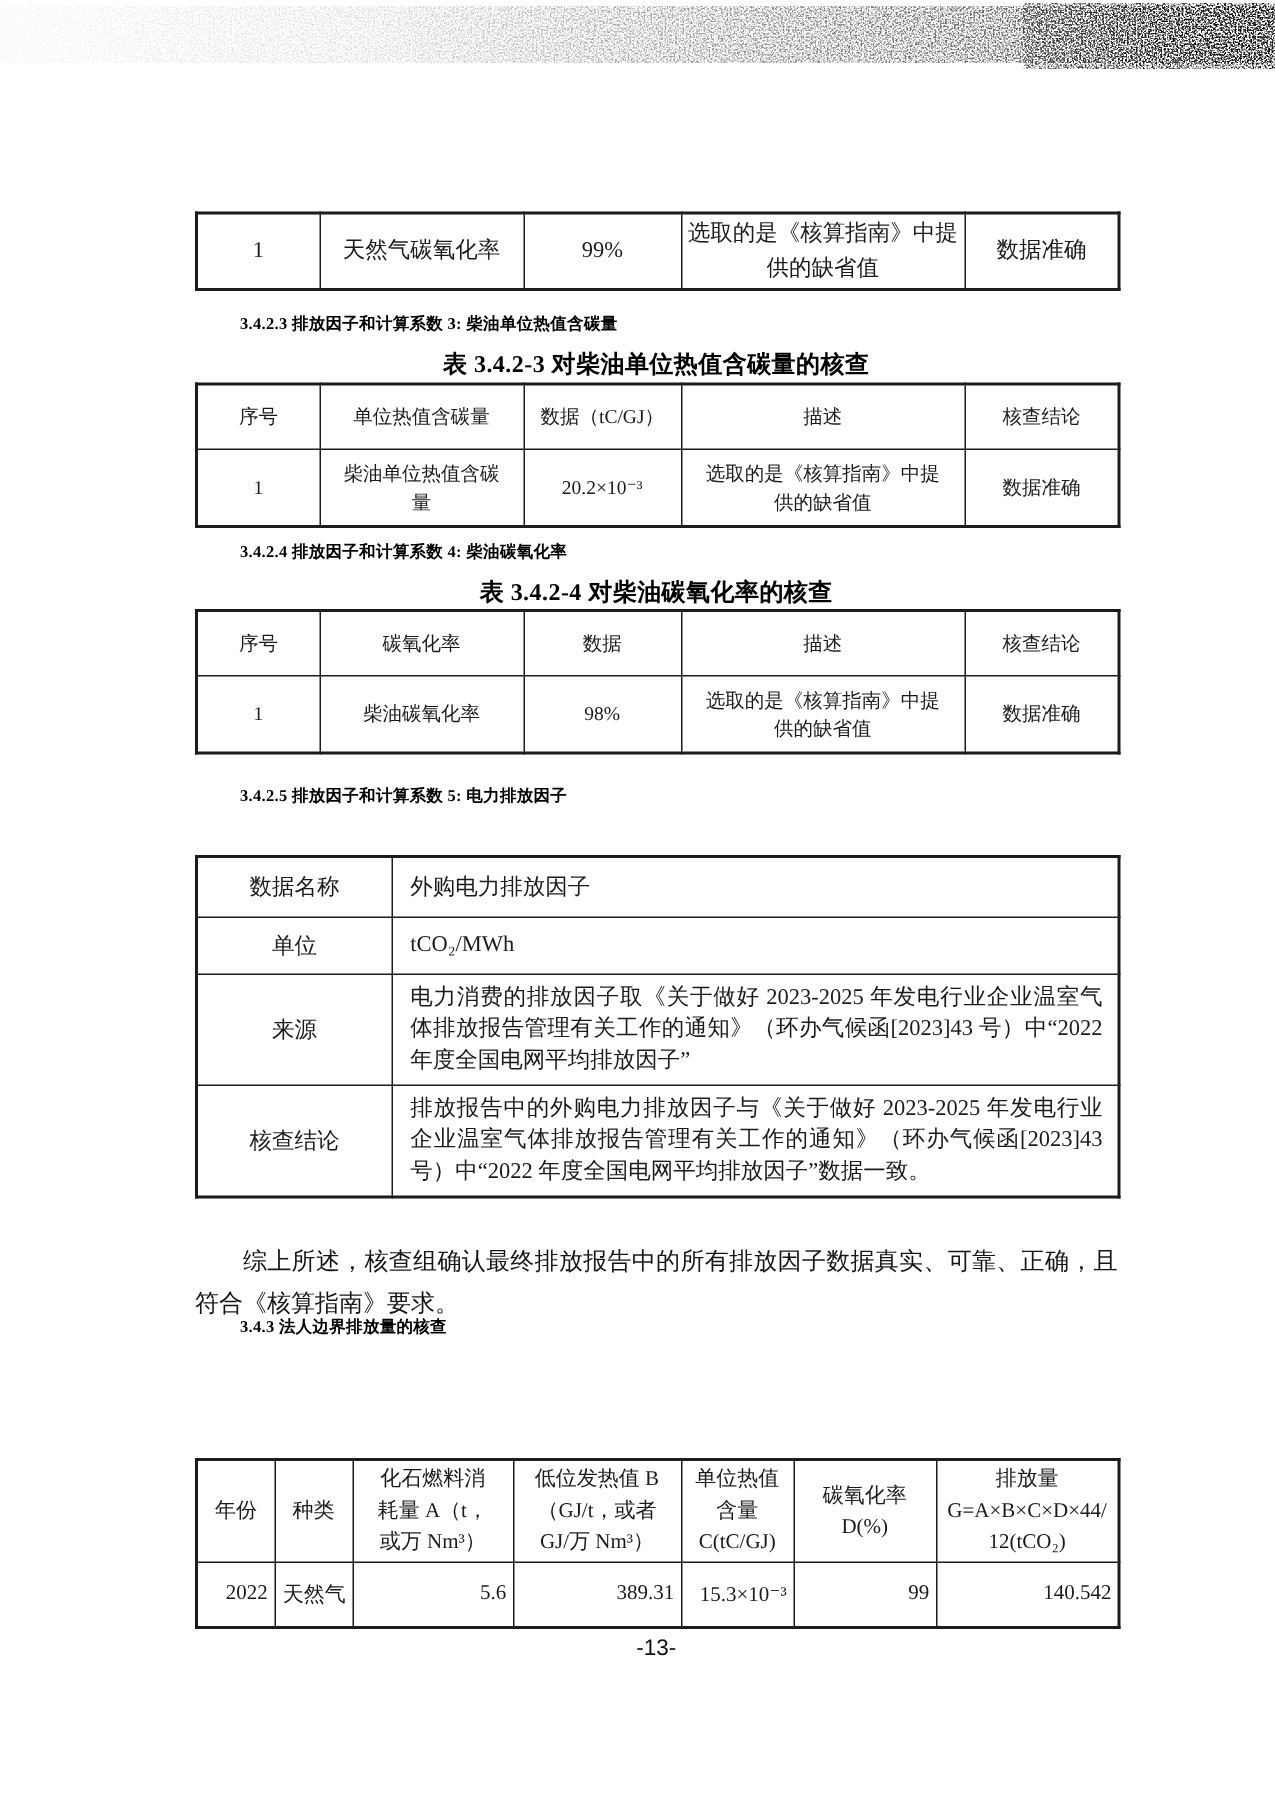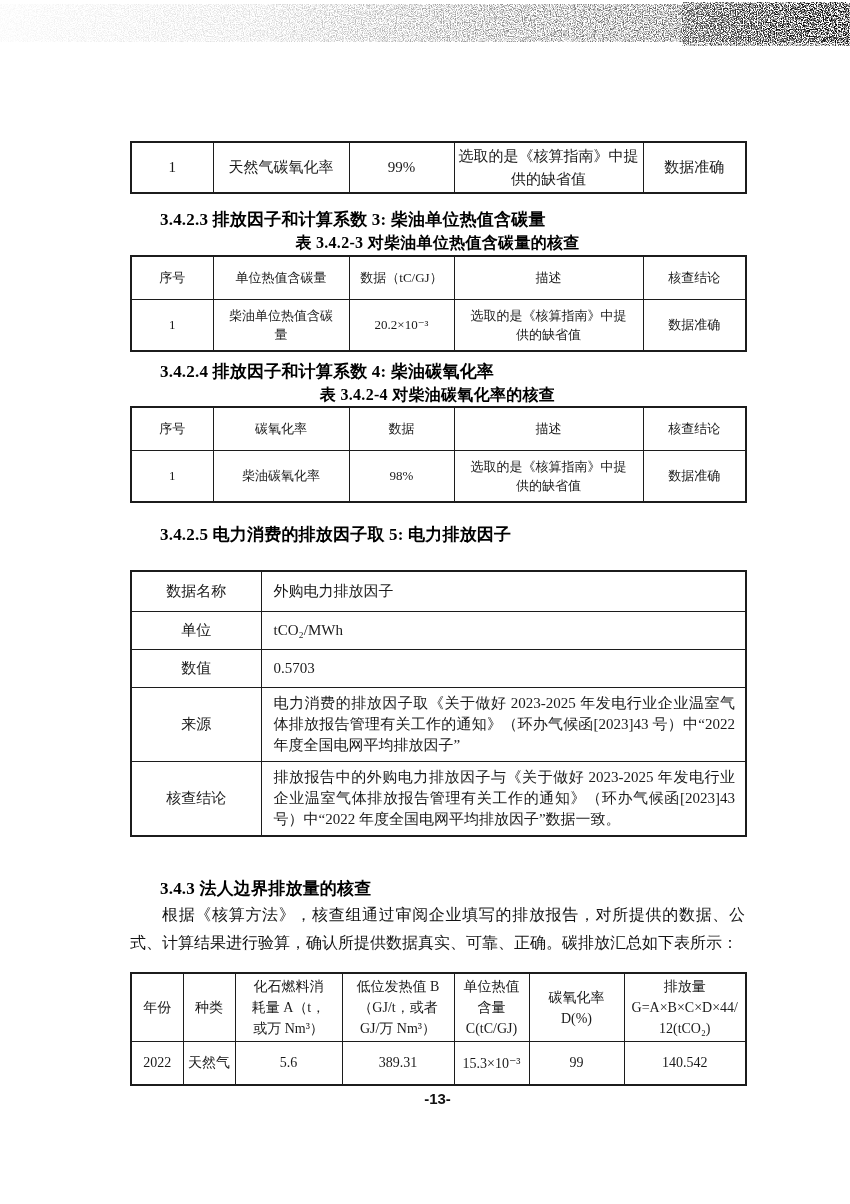--- a/index.html
+++ b/index.html
@@ -7,21 +7,21 @@
   .page{
     position:relative;
     width:850px;height:1204px;
     background:#ffffff;
     overflow:hidden;
     font-family:"Liberation Serif","DejaVu Serif",serif;
     color:#1a1a1a;
     margin:0 auto;
   }
   .blk{position:absolute;left:130px;width:615px;}
-  .heading{font-weight:bold;font-size:17px;color:#000;padding-left:30px;letter-spacing:.2px;}
+  .heading{font-weight:bold;font-size:11px;color:#000;padding-left:30px;letter-spacing:.2px;}
   .caption{font-weight:bold;font-size:16px;color:#000;text-align:center;letter-spacing:.3px;}
   .para{font-size:16px;line-height:28px;text-align:justify;text-indent:2em;color:#141414;}
   table{border-collapse:collapse;table-layout:fixed;width:615px;border:2px solid #1c1c1c;}
   td,th{
     border:1.5px solid #1c1c1c;
     text-align:center;vertical-align:middle;
     font-weight:normal;
     white-space:pre-line;
     padding:2px 4px;
     overflow:hidden;
@@ -30,23 +30,23 @@
   .tblA th{height:38px;}
   .tblA td{height:46px;line-height:1.5;}
   .tblPrev td{height:44px;line-height:1.5;font-size:15px;}
   .tblB{font-size:15px;}
   .tblB .lbl{text-align:center;}
   .tblB .val{text-align:left;padding-left:12px;padding-right:10px;}
   .tblB .long{text-align:justify;line-height:21px;padding-top:5px;padding-bottom:5px;margin-left:44px;}
   .r1{height:40px;} .r2{height:38px;} .r3{height:38px;}
   .tblC{font-size:14px;}
   .tblC th{height:62px;line-height:1.5;}
-  .tblC td{height:38px;}
+  .tblC td{height:38px;text-align:right;}
   .footer{position:absolute;top:1090px;left:130px;width:615px;text-align:center;
-    font-family:"Liberation Sans","DejaVu Sans",sans-serif;font-weight:bold;font-size:15px;color:#111;}
+    font-family:"Liberation Sans","DejaVu Sans",sans-serif;font-weight:normal;font-size:15px;color:#111;}
   .noise{position:absolute;top:0;left:0;}
 </style>
 </head>
 <body>
 
 <div class="page">
 
   <svg class="noise" width="850" height="52" xmlns="http://www.w3.org/2000/svg">
     <defs>
       <filter id="grain" x="-5%" y="-5%" width="110%" height="110%">
@@ -145,55 +145,51 @@
         <td>柴油碳氧化率</td>
         <td>98%</td>
         <td>选取的是《核算指南》中提
 供的缺省值</td>
         <td>数据准确</td>
       </tr>
     </tbody>
       </table>
   </div>
 
-  <div class="blk heading" style="top:523px">3.4.2.5 电力消费的排放因子取 5: 电力排放因子</div>
+  <div class="blk heading" style="top:523px">3.4.2.5 排放因子和计算系数 5: 电力排放因子</div>
   <div class="blk" style="top:570px">
     <table class="tblB">
       <colgroup>
           <col style="width:130px">
           <col style="width:485px">
         </colgroup>
       <tbody>
           <tr class="r1">
         <td class="lbl">数据名称</td>
         <td class="val">外购电力排放因子</td>
       </tr>
       <tr class="r2">
         <td class="lbl">单位</td>
         <td class="val">tCO₂/MWh</td>
       </tr>
-      <tr class="r3">
-        <td class="lbl">数值</td>
-        <td class="val">0.5703</td>
-      </tr>
       <tr>
         <td class="lbl">来源</td>
         <td class="val long">电力消费的排放因子取《关于做好 2023-2025 年发电行业企业温室气体排放报告管理有关工作的通知》（环办气候函[2023]43 号）中“2022 年度全国电网平均排放因子”</td>
       </tr>
       <tr>
         <td class="lbl">核查结论</td>
         <td class="val long">排放报告中的外购电力排放因子与《关于做好 2023-2025 年发电行业企业温室气体排放报告管理有关工作的通知》（环办气候函[2023]43 号）中“2022 年度全国电网平均排放因子”数据一致。</td>
       </tr>
     </tbody>
       </table>
   </div>
 
+  <div class="blk para" style="top:828px">综上所述，核查组确认最终排放报告中的所有排放因子数据真实、可靠、正确，且符合《核算指南》要求。</div>
 
   <div class="blk heading" style="top:877px">3.4.3 法人边界排放量的核查</div>
-  <div class="blk para" style="top:901px">根据《核算方法》，核查组通过审阅企业填写的排放报告，对所提供的数据、公式、计算结果进行验算，确认所提供数据真实、可靠、正确。碳排放汇总如下表所示：</div>
   <div class="blk" style="top:972px">
     <table class="tblC">
       <colgroup>
           <col style="width:52px">
           <col style="width:52px">
           <col style="width:107px">
           <col style="width:112px">
           <col style="width:75px">
           <col style="width:95px">
           <col style="width:122px">

